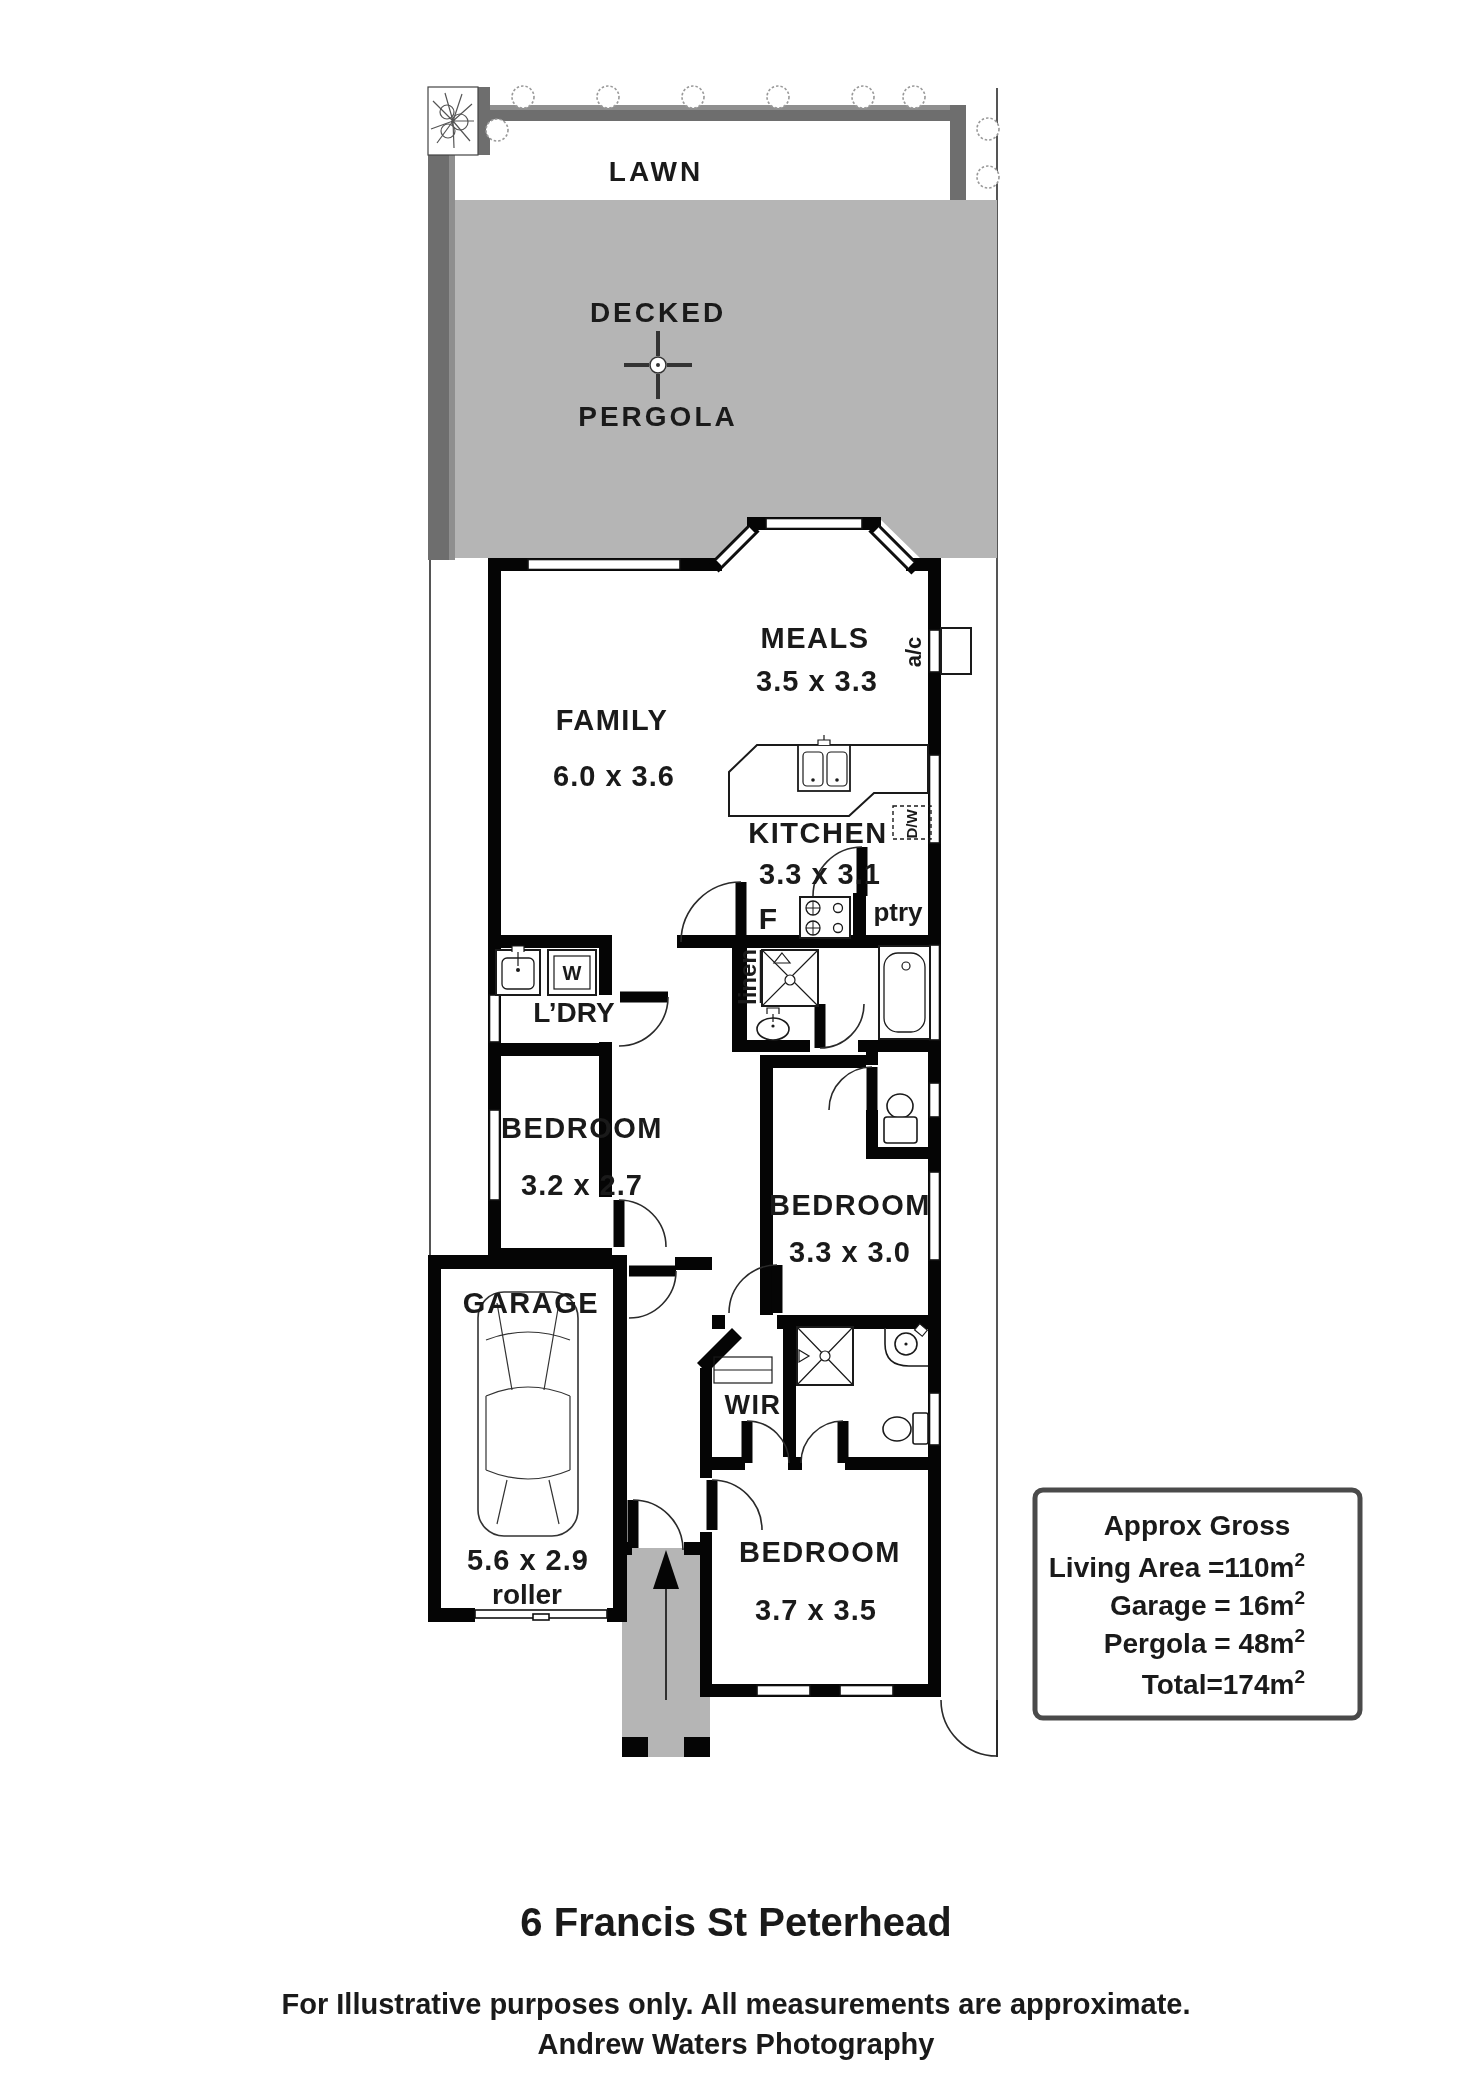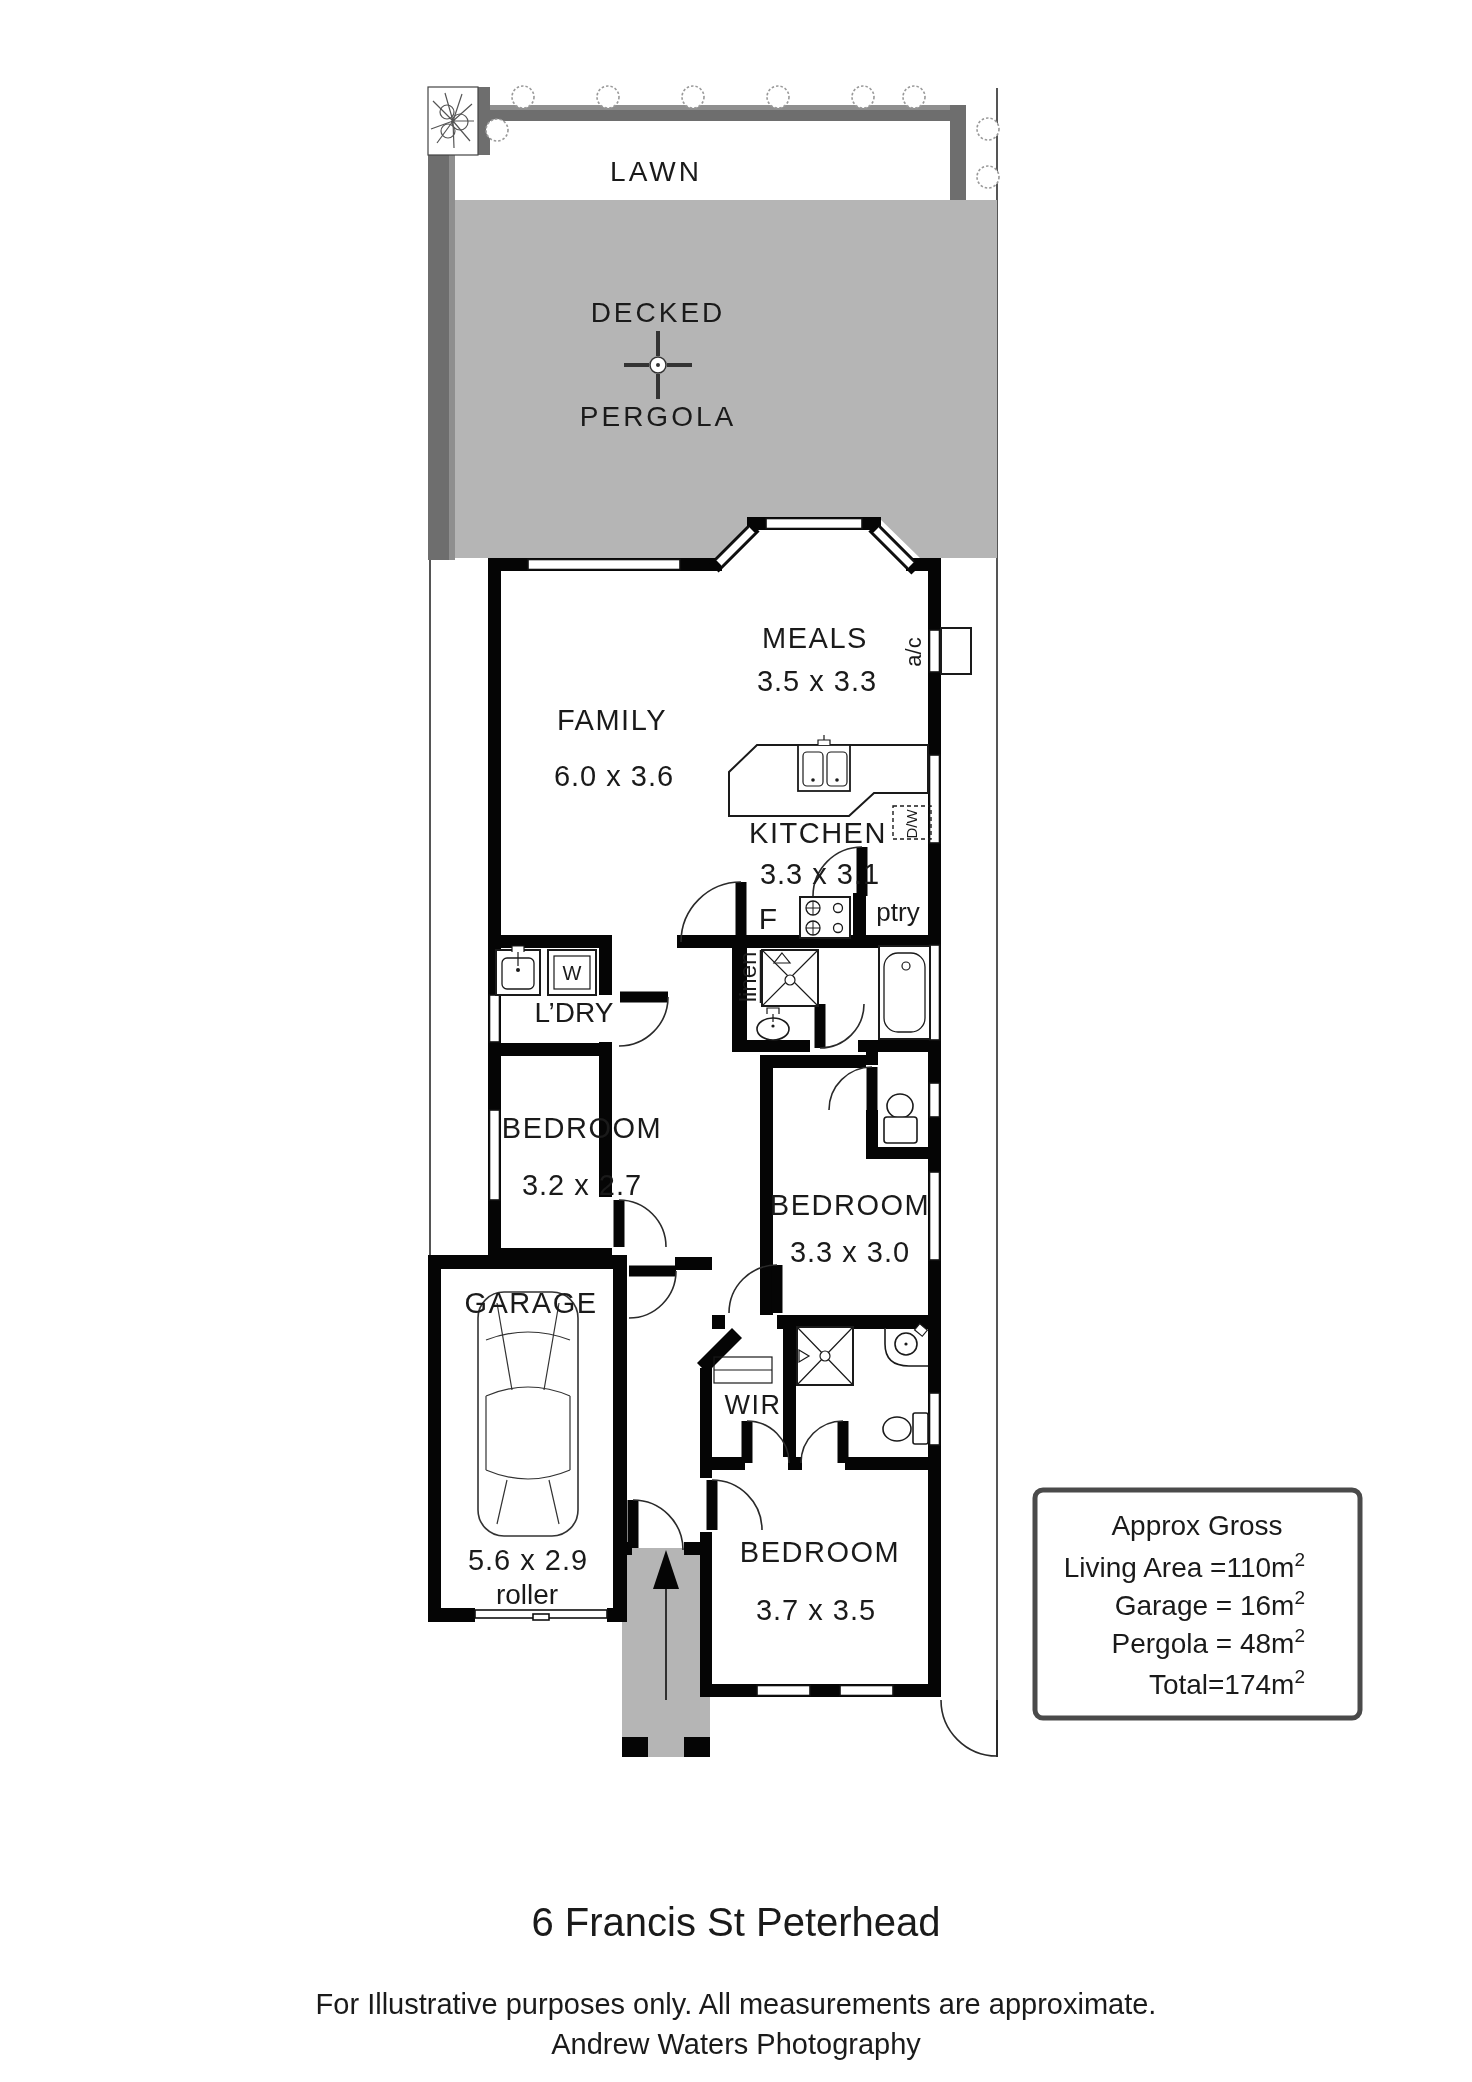--- a/index.html
+++ b/index.html
@@ -1,16 +1,16 @@
 <!DOCTYPE html>
 <html><head>
 <meta charset="utf-8">
 <style>
   html,body{margin:0;padding:0;background:#fff;}
-  .page{width:1472px;height:2082px;position:relative;background:#fff;}
+  .page{width:1472px;height:2082px;position:relative;background:#fff;font-weight:bold;}
   svg{display:block;}
   text{font-family:"Liberation Sans",sans-serif;fill:#1a1a1a;}
   .room-label{font-size:29px;letter-spacing:1.5px;}
   .dim-label{font-size:29px;letter-spacing:1px;}
   .small-label{font-size:26px;}
   .tiny-label{font-size:20px;}
   .site-label{font-size:28px;letter-spacing:3px;}
   .area-title{font-size:28px;}
   .area-line{font-size:28px;}
   .addr{font-size:40px;}

